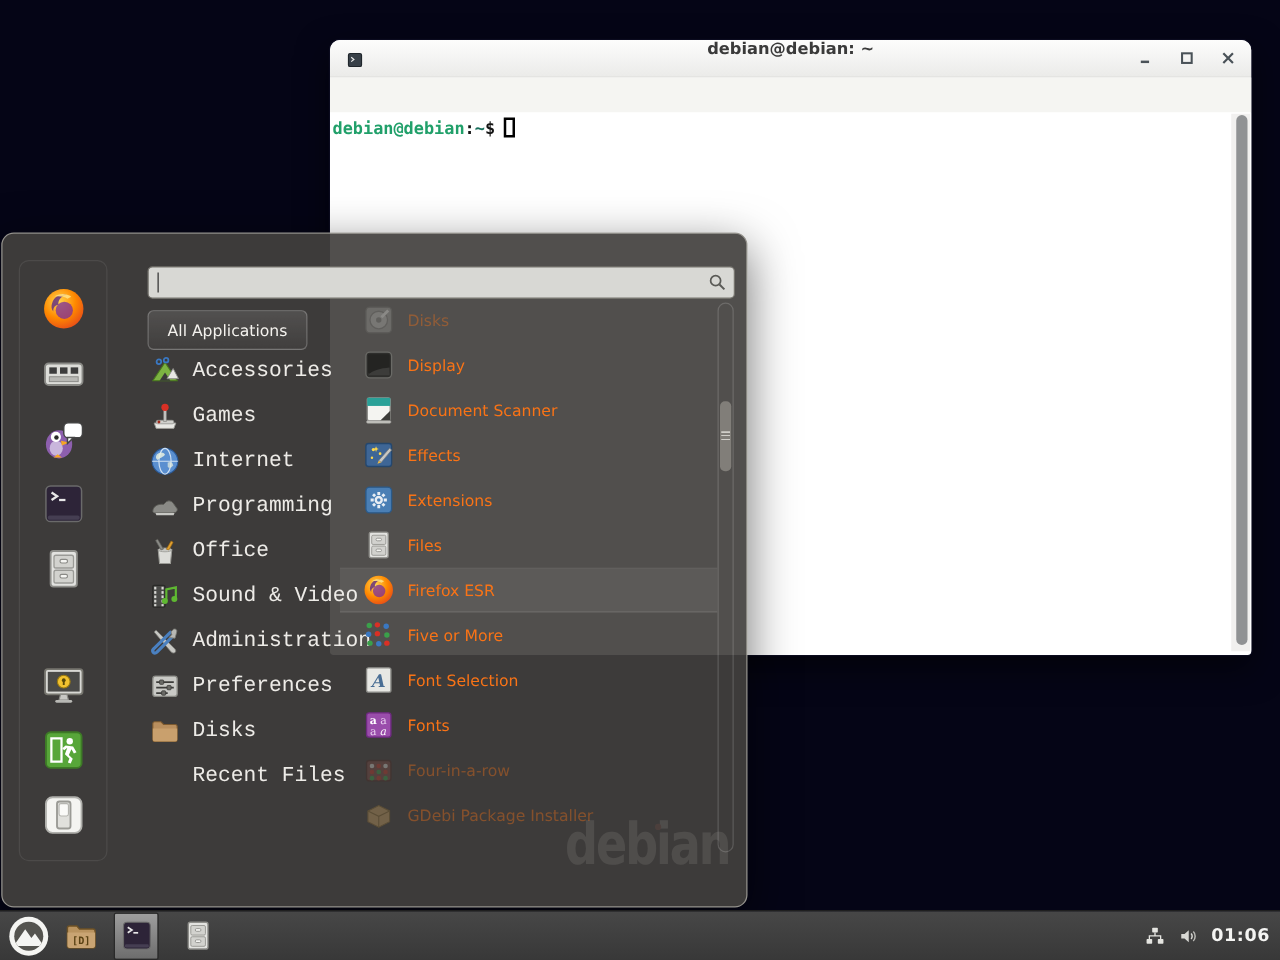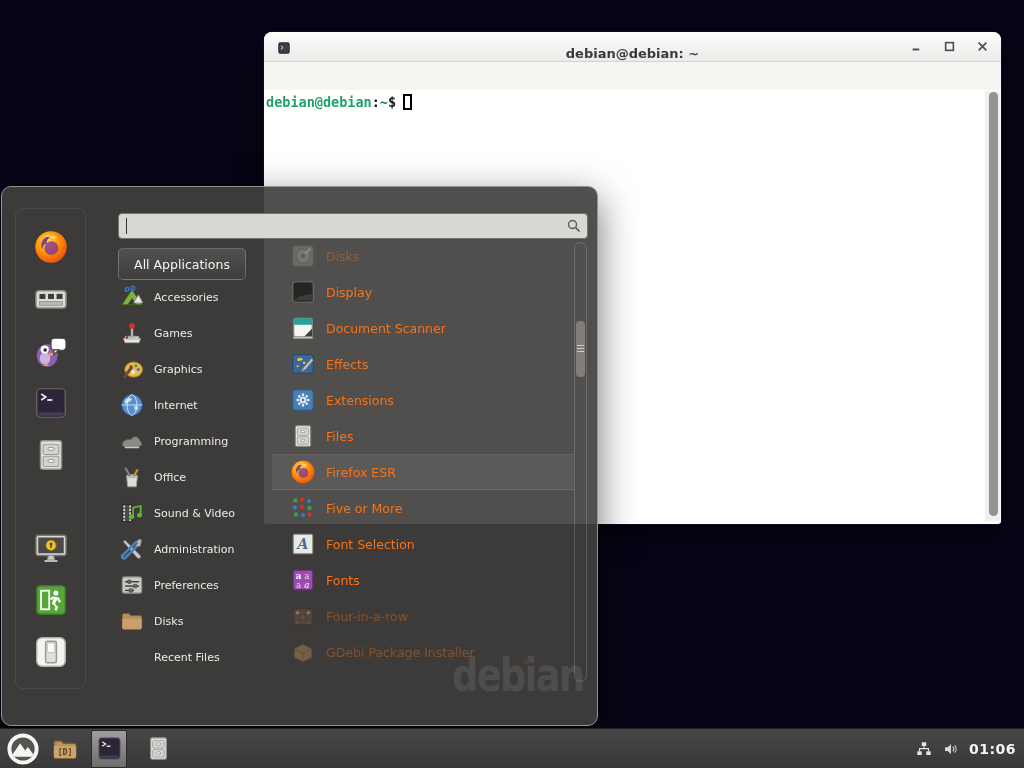--- a/index.html
+++ b/index.html
@@ -10,21 +10,21 @@
   
   .watermark { position: absolute; left: 452px; top: 648px; font-size: 46px; font-weight: bold;
     color: rgba(242,242,240,0.95); letter-spacing: -2px; transform: scaleX(0.8); transform-origin: left top; }
   .watermark-dot { position: absolute; left: 524px; top: 659px; width: 5px; height: 5px; border-radius: 50%; background: #c0392b; }
 
   
   .term-window { position: absolute; left: 264px; top: 32px; width: 737px; height: 492px;
     border-radius: 8px 8px 3px 3px; background: #fff;
     box-shadow: 0 0 0 1px rgba(12,12,32,0.9), 0 10px 26px rgba(0,0,0,0.55); }
   .term-titlebar { position: relative; height: 30px; background: linear-gradient(#fdfdfc,#ebebe9);
-    border-bottom: 1px solid #d3d3d0; border-radius: 8px 8px 0 0; display: flex; align-items: flex-end; justify-content: center; }
+    border-bottom: 1px solid #d3d3d0; border-radius: 8px 8px 0 0; display: flex; align-items: flex-start; justify-content: center; }
   .term-title { font-size: 13px; font-weight: bold; color: #3a3a3a; }
   .term-title-icon { position: absolute; left: 13px; top: 8px; width: 14px; height: 14px; }
   .term-title-icon svg { width: 14px; height: 14px; }
   .term-controls { position: absolute; right: 13px; top: 0; height: 100%; display: flex; align-items: center; gap: 22px; }
   .term-ctrl { width: 11px; height: 11px; background: none; border: none; padding: 0; cursor: default; }
   .term-ctrl svg { width: 11px; height: 11px; display: block; }
   .term-menubar { height: 28px; background: #f5f5f2; display: flex; align-items: center; gap: 15px; padding-left: 11px; }
   .term-menu-item { font-size: 13px; color: #2d2d2d; }
   .term-body { position: relative; height: 433px; background: #fff; border-radius: 0 0 3px 3px;
     font-family: "DejaVu Sans Mono", monospace; font-size: 13.5px; font-weight: bold; padding: 4px 2px; }
@@ -58,21 +58,21 @@
   .all-apps-btn { position: absolute; left: 116px; top: 61px; width: 128px; height: 32px;
     background: linear-gradient(rgba(255,255,255,0.11), rgba(255,255,255,0.02));
     border: 1px solid rgba(255,255,255,0.22); border-radius: 5px;
     color: #f4f2ee; font-size: 12.5px; font-family: "DejaVu Sans", sans-serif;
     display: flex; align-items: center; justify-content: center; cursor: default; }
 
   .cat-list { position: absolute; left: 117px; top: 92px; width: 150px; }
   .cat-row { height: 36px; display: flex; align-items: center; gap: 9px; cursor: default; }
   .cat-icon { width: 26px; height: 26px; flex: none; }
   .cat-icon svg { width: 26px; height: 26px; display: block; }
-  .cat-label { font-size: 11px; color: #edebe7; white-space: nowrap; }
+  .cat-label { font-size: 17px; color: #edebe7; white-space: nowrap; font-family: Liberation Mono, monospace; }
 
   .app-list { position: absolute; left: 270px; top: 51px; width: 302px; height: 446px; overflow: hidden; }
   .app-row { height: 36px; display: flex; align-items: center; gap: 10px; padding-left: 18px; cursor: default; }
   .app-row.hovered { background: rgba(255,255,255,0.065);
     box-shadow: inset 0 -1px 0 rgba(255,255,255,0.10), inset 0 1px 0 rgba(255,255,255,0.05); }
   .app-row.faded { opacity: 0.38; }
   .app-icon { width: 26px; height: 26px; flex: none; }
   .app-icon svg { width: 26px; height: 26px; display: block; }
   .app-label { font-size: 12.5px; color: #f97316; white-space: nowrap; }
 
@@ -264,34 +264,20 @@
               <path d="M4 17 L20 17 L18.5 21 L5.5 21 Z" fill="#e8e8e4" stroke="#9a9a95" stroke-width="0.7"></path>
               <rect x="5.5" y="15" width="13" height="2.6" rx="1.2" fill="#d0d0cc" stroke="#9a9a95" stroke-width="0.6"></rect>
               <rect x="11.1" y="7" width="1.8" height="9" fill="#c8c8c4" stroke="#8a8a85" stroke-width="0.5"></rect>
               <circle cx="12" cy="5.4" r="2.7" fill="#d93025"></circle>
               <circle cx="7.5" cy="16.2" r="1.1" fill="#a02a1c"></circle>
             </svg>
           </span>
     <span class="cat-label" data-name="category-label">Games</span>
   </div>
         <div class="cat-row" data-name="category-item">
-    <span class="cat-icon" data-name="graphics-icon">
-            <svg viewBox="0 0 24 24">
-              <ellipse cx="13.5" cy="12.5" rx="8.2" ry="7" fill="#e9b84d" stroke="#a97a1a" stroke-width="0.8"></ellipse>
-              <circle cx="11" cy="9.8" r="1.4" fill="#d93025"></circle>
-              <circle cx="15.5" cy="9" r="1.4" fill="#3aa04a"></circle>
-              <circle cx="17.8" cy="12.5" r="1.4" fill="#3a78c2"></circle>
-              <circle cx="13" cy="14.8" r="2" fill="#e8e4da"></circle>
-              <path d="M3 20 L11 9.5 L12.8 10.9 L5 21.3 Z" fill="#6a5240" stroke="#4a3828" stroke-width="0.5"></path>
-              <path d="M2 22.2 L4.6 21.1 L3.3 19.8 Z" fill="#2a2a28"></path>
-            </svg>
-          </span>
-    <span class="cat-label" data-name="category-label">Graphics</span>
-  </div>
-        <div class="cat-row" data-name="category-item">
     <span class="cat-icon" data-name="internet-icon">
             <svg viewBox="0 0 24 24">
               <circle cx="12" cy="12" r="9.5" fill="#5a8fd0" stroke="#2a5a9a" stroke-width="0.8"></circle>
               <ellipse cx="12" cy="12" rx="4.5" ry="9.5" fill="none" stroke="#cfe0f2" stroke-width="0.9"></ellipse>
               <line x1="2.5" y1="12" x2="21.5" y2="12" stroke="#cfe0f2" stroke-width="0.9"></line>
               <path d="M6 7 C8 5 11 5 12 7 C11 9 8 9.5 6.5 11 C5 10 5 8.5 6 7 Z" fill="#e8f0e0" opacity="0.85"></path>
               <path d="M14 13 C16 12 18 13 18 15 C17 17 15 17.5 14 16 Z" fill="#e8f0e0" opacity="0.7"></path>
             </svg>
           </span>
     <span class="cat-label" data-name="category-label">Internet</span>

